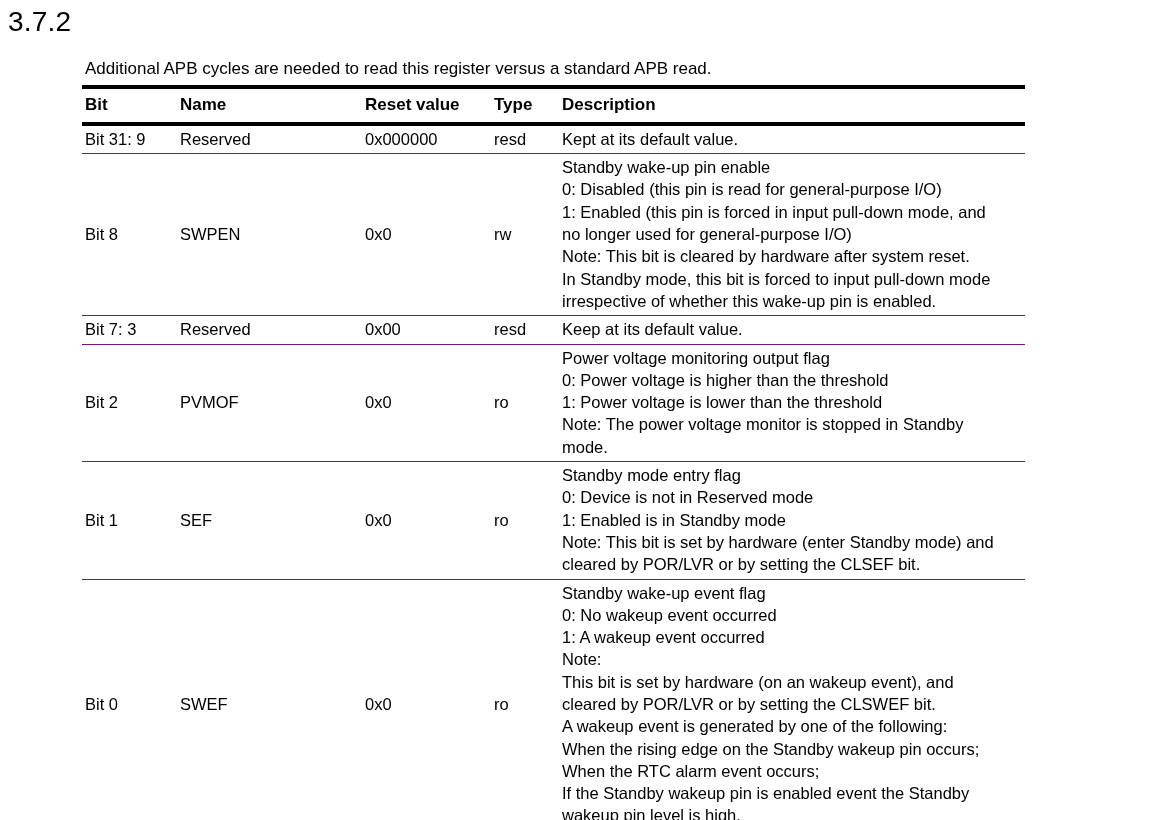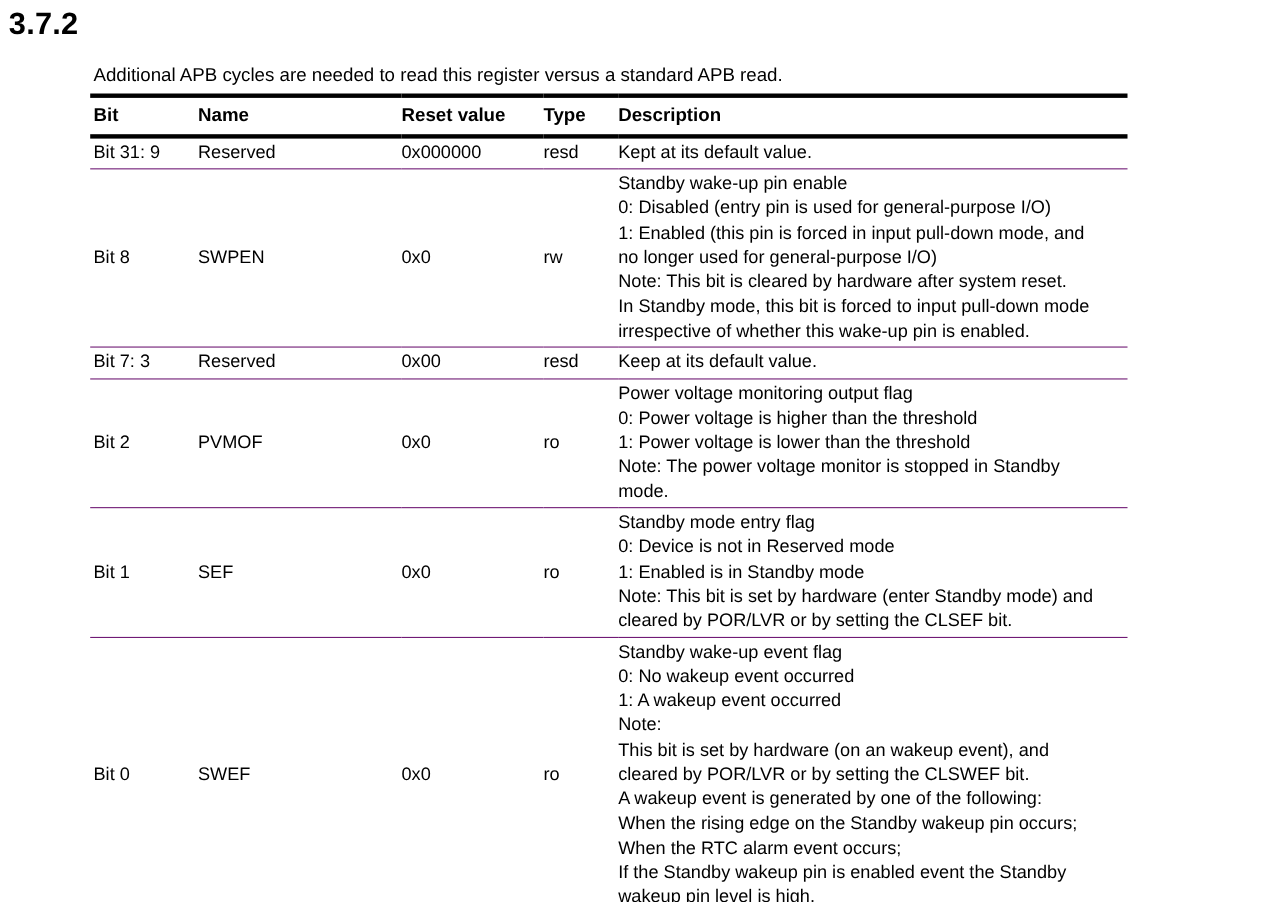--- a/index.html
+++ b/index.html
@@ -9,21 +9,21 @@
     position: relative;
     width: 1152px;
     height: 820px;
     background: #fff;
     overflow: hidden;
   }
   .heading {
     display: flex;
     align-items: baseline;
     padding: 6px 0 0 8px;
-    font-weight: bold;
+    font-weight: normal;
     font-size: 28px;
     line-height: 1.15;
     letter-spacing: 0.2px;
   }
   .h-num { width: 64px; flex: 0 0 64px; }
   .h-title { flex: 1; }
   .intro {
     margin: 21px 0 5px 85px;
     font-size: 17px;
     line-height: 1.2;
@@ -105,21 +105,21 @@
             <div class="desc-line">Kept at its default value.</div>
           </td>
         </tr>
         <tr>
           <td class="p-bit">Bit 8</td>
           <td class="p-name">SWPEN</td>
           <td class="p-reset">0x0</td>
           <td class="p-type">rw</td>
           <td class="p-desc">
             <div class="desc-line">Standby wake-up pin enable</div>
-            <div class="desc-line">0: Disabled (entry pin is used for general-purpose I/O)</div>
+            <div class="desc-line">0: Disabled (this pin is read for general-purpose I/O)</div>
             <div class="desc-line">1: Enabled (this pin is forced in input pull-down mode, and</div>
             <div class="desc-line">no longer used for general-purpose I/O)</div>
             <div class="desc-line">Note: This bit is cleared by hardware after system reset.</div>
             <div class="desc-line">In Standby mode, this bit is forced to input pull-down mode</div>
             <div class="desc-line">irrespective of whether this wake-up pin is enabled.</div>
           </td>
         </tr>
         <tr>
           <td class="p-bit">Bit 7: 3</td>
           <td class="p-name">Reserved</td>

